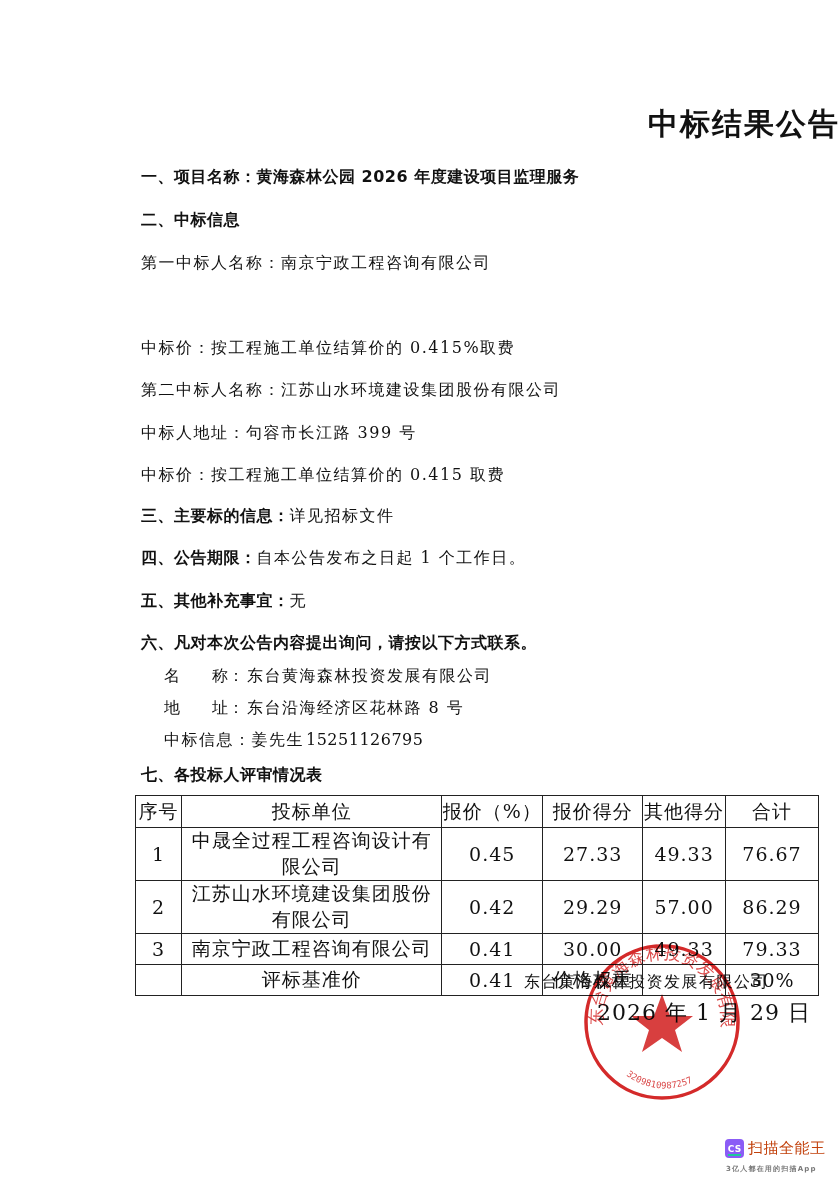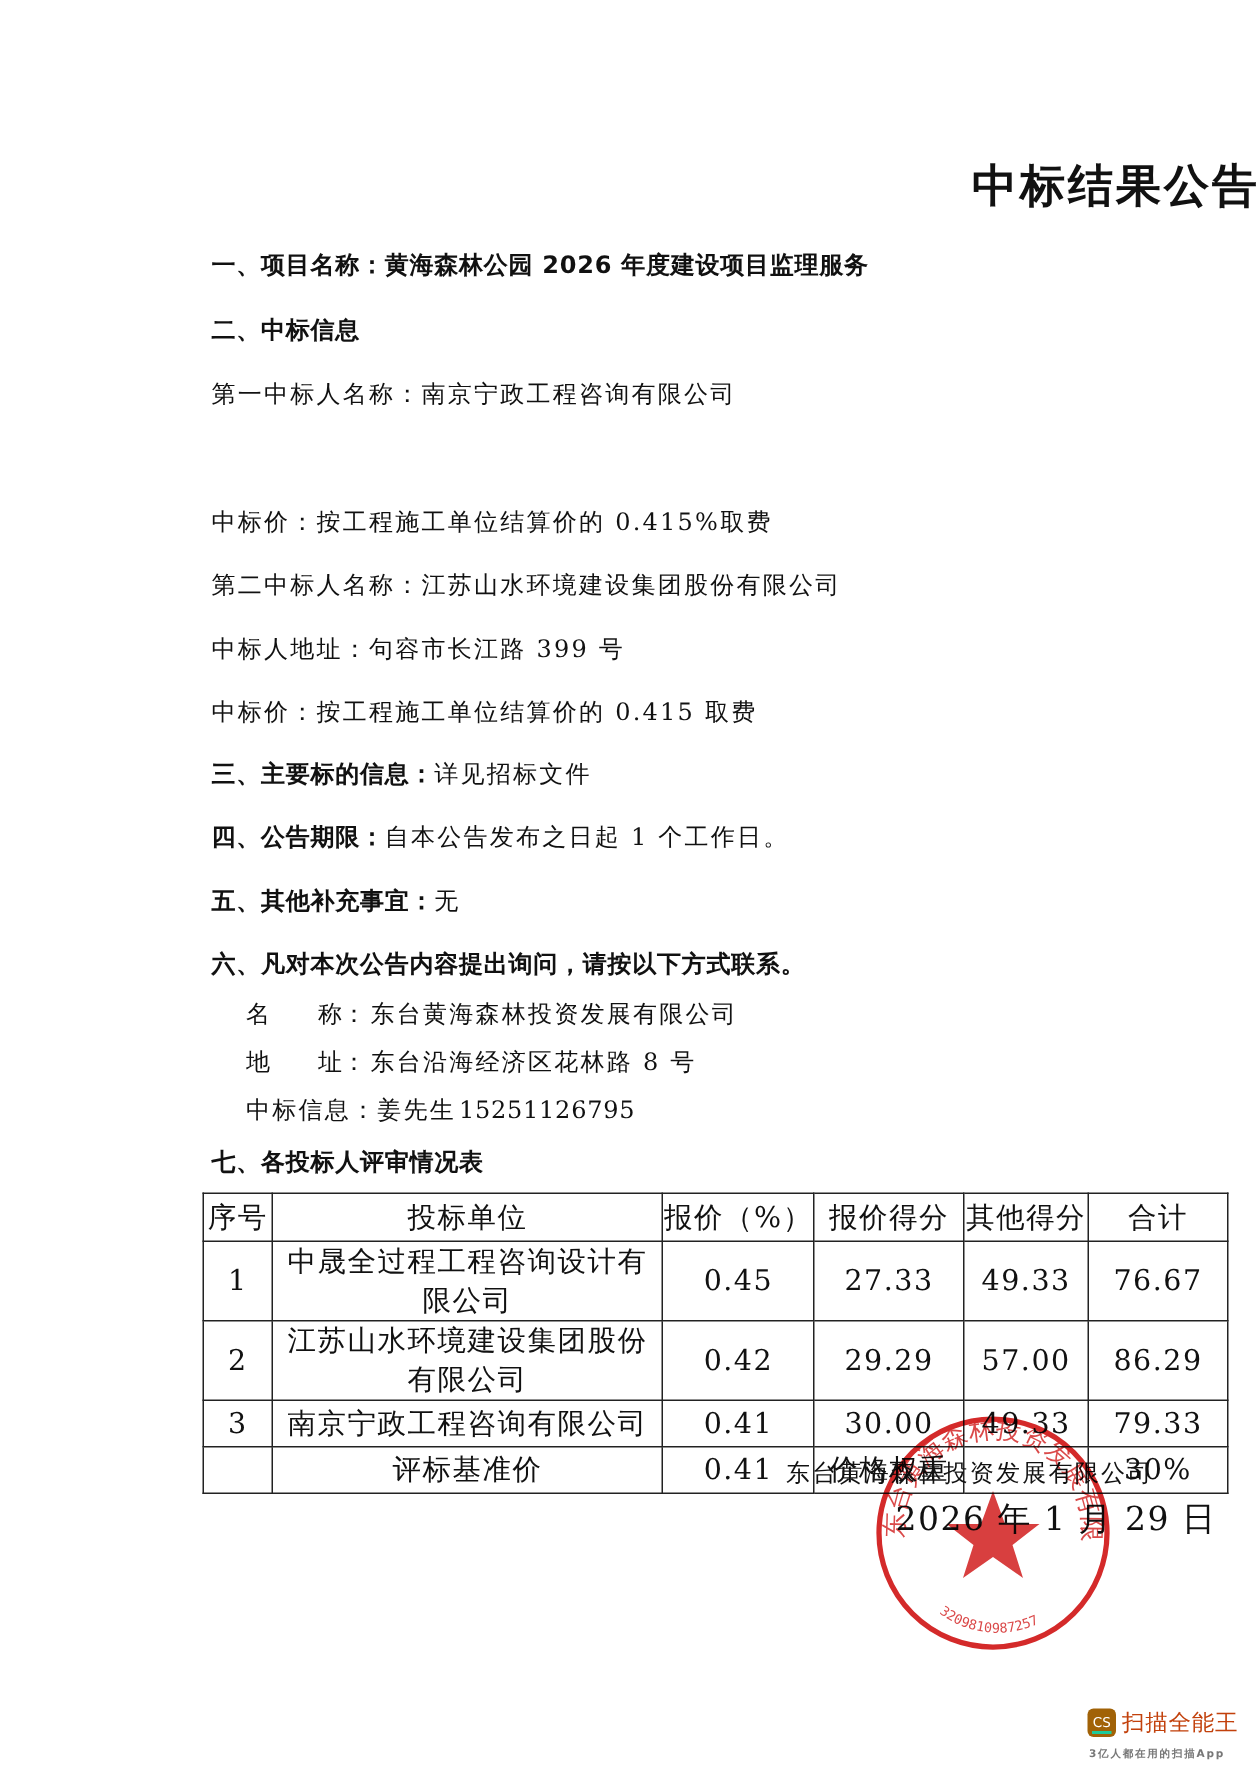--- a/index.html
+++ b/index.html
@@ -40,21 +40,21 @@
   .stamp {
     position: absolute; left: 582px; top: 942px; width: 160px; height: 160px; z-index: 2;
     mix-blend-mode: multiply;
   }
   .watermark {
     position: absolute; left: 722px; top: 1137px; width: 110px; height: 45px;
     font-family: "DejaVu Sans", "Liberation Sans", sans-serif;
   }
   .wm-logo {
     position: absolute; left: 3px; top: 2px; width: 19px; height: 19px; border-radius: 4px;
-    background: #a16207; color: #fff; font-size: 9px; font-weight: normal;
+    background: #8b5cf6; color: #fff; font-size: 9px; font-weight: bold;
     display: flex; align-items: center; justify-content: center; letter-spacing: 0;
   }
   .wm-logo::after {
     content: ""; position: absolute; left: 3px; right: 3px; bottom: 2px; height: 2px; background: #1ecb9a;
   }
   .wm-name { position: absolute; left: 26px; top: 2px; font-size: 15px; color: #c2410c; letter-spacing: 0.5px; }
   .wm-sub { position: absolute; left: 4px; top: 27px; font-size: 7px; color: #777; letter-spacing: 1.2px; font-weight: bold; }
 </style>
 </head>
 <body>

